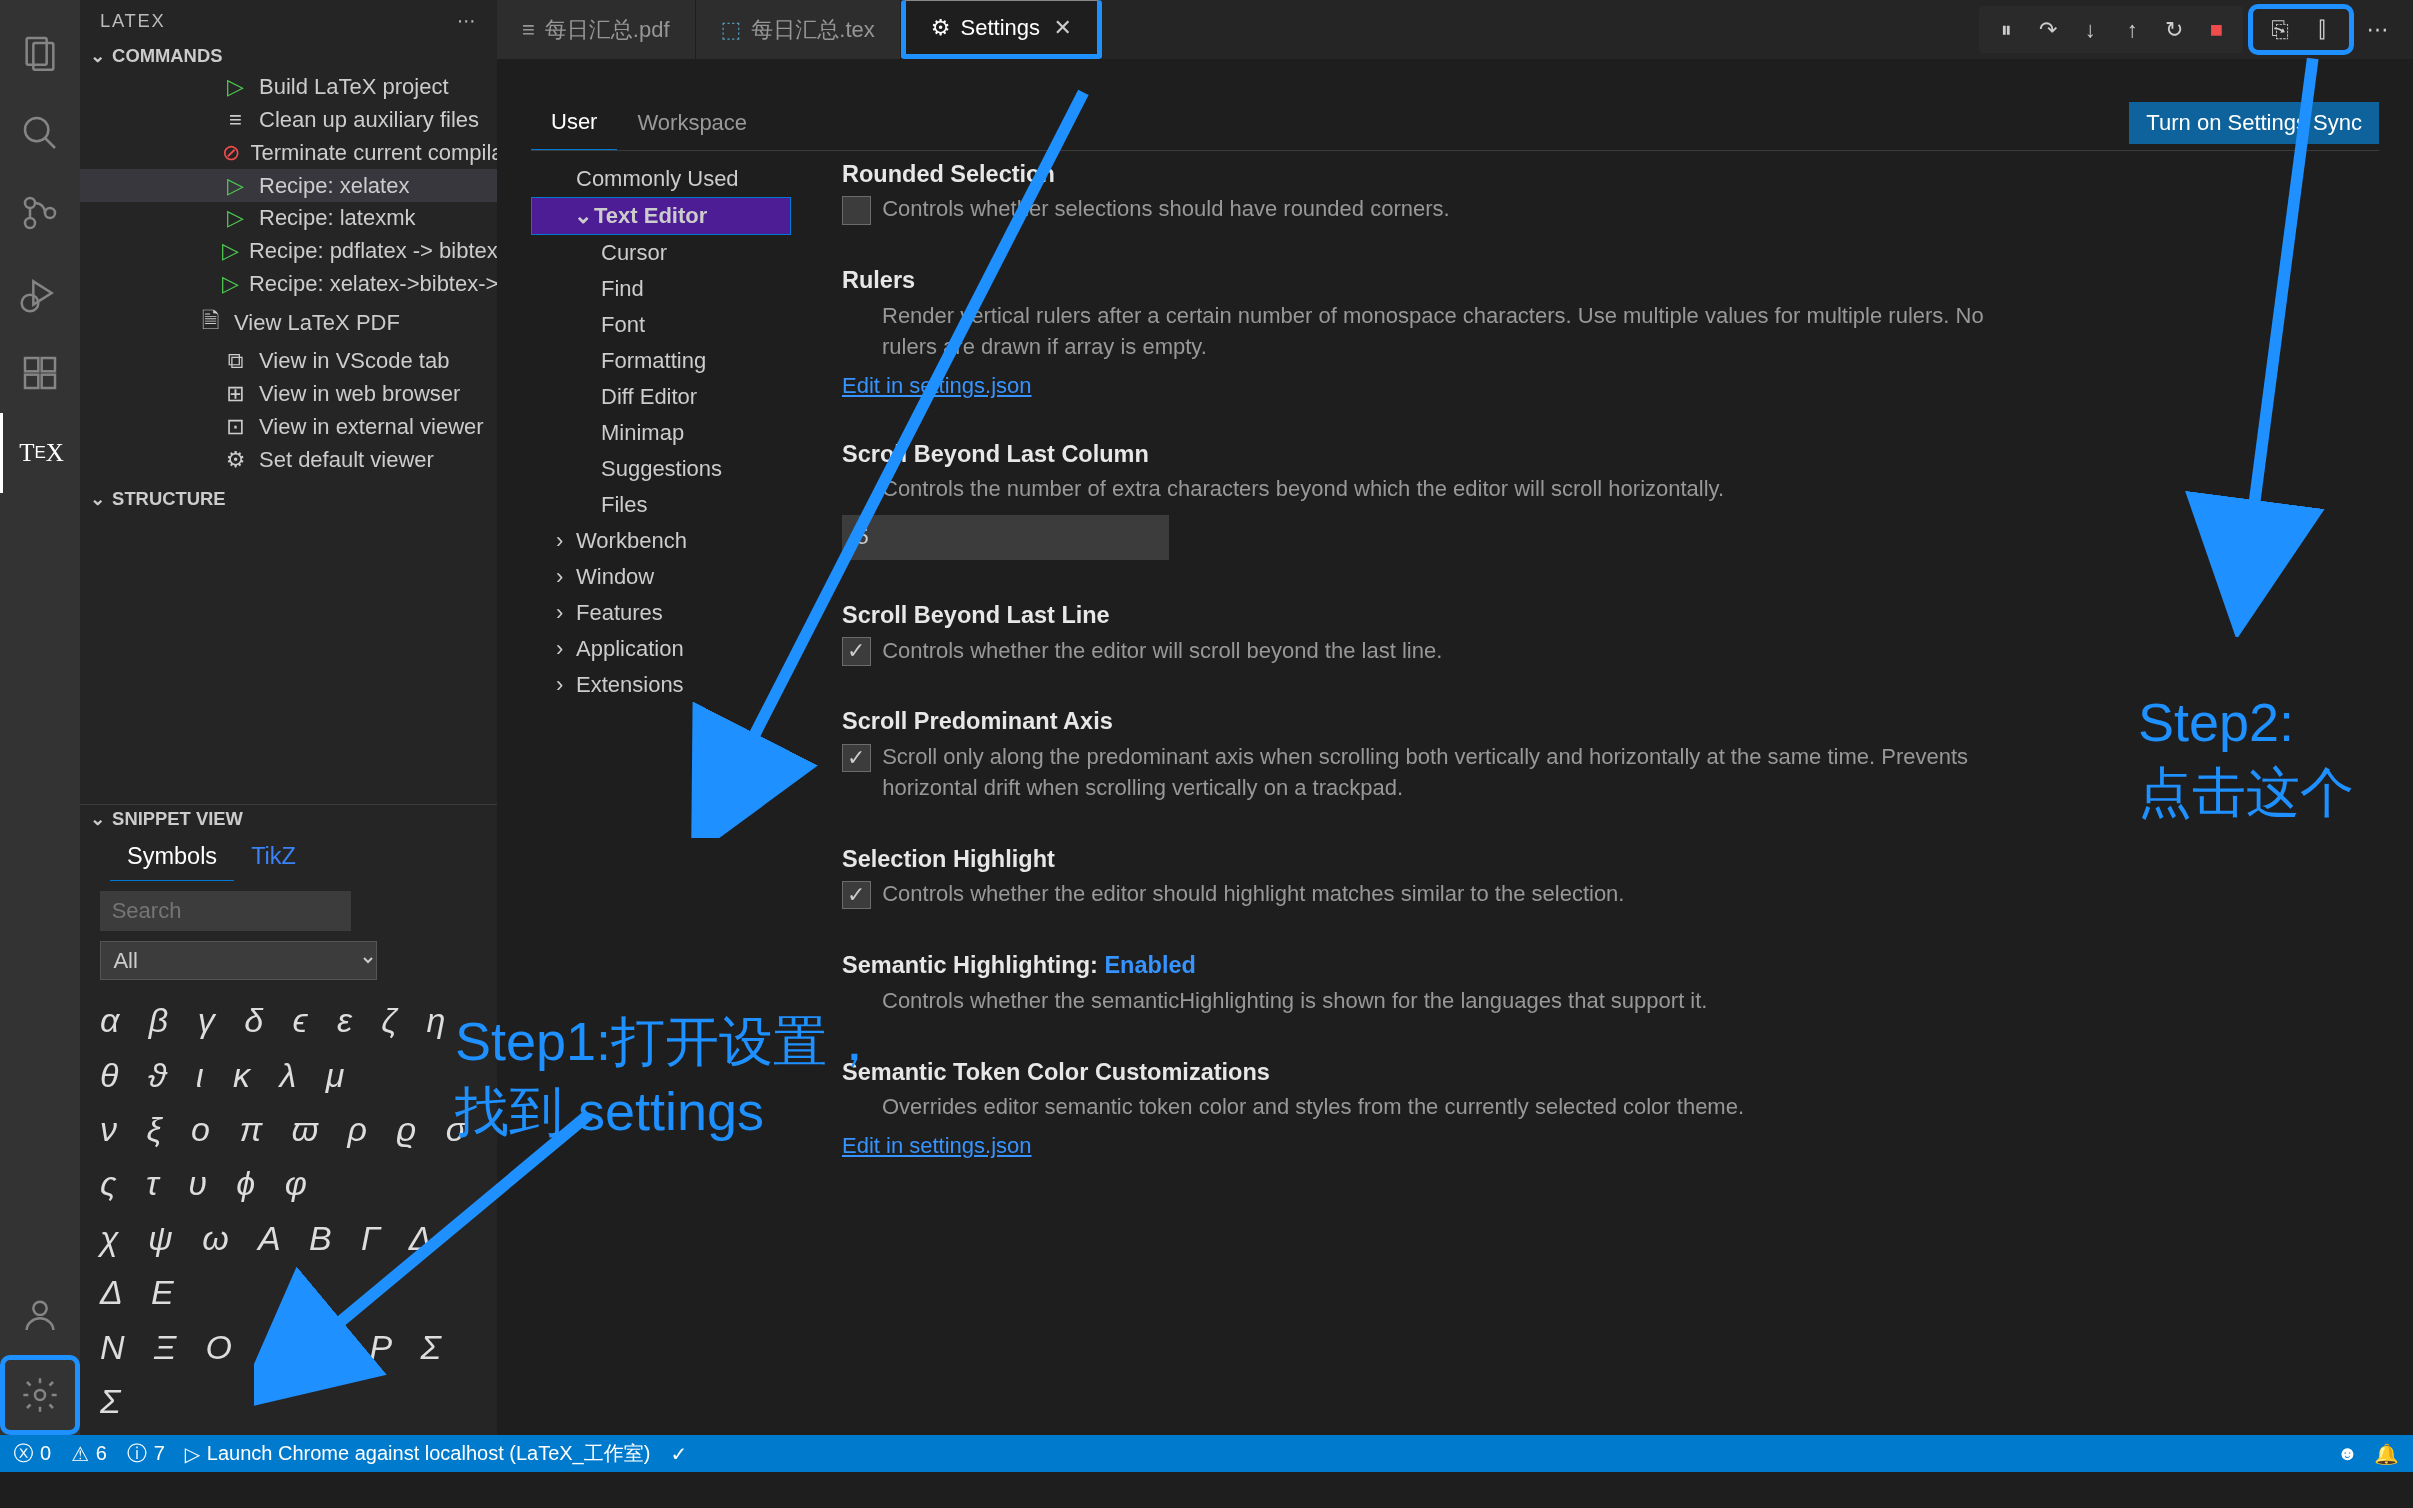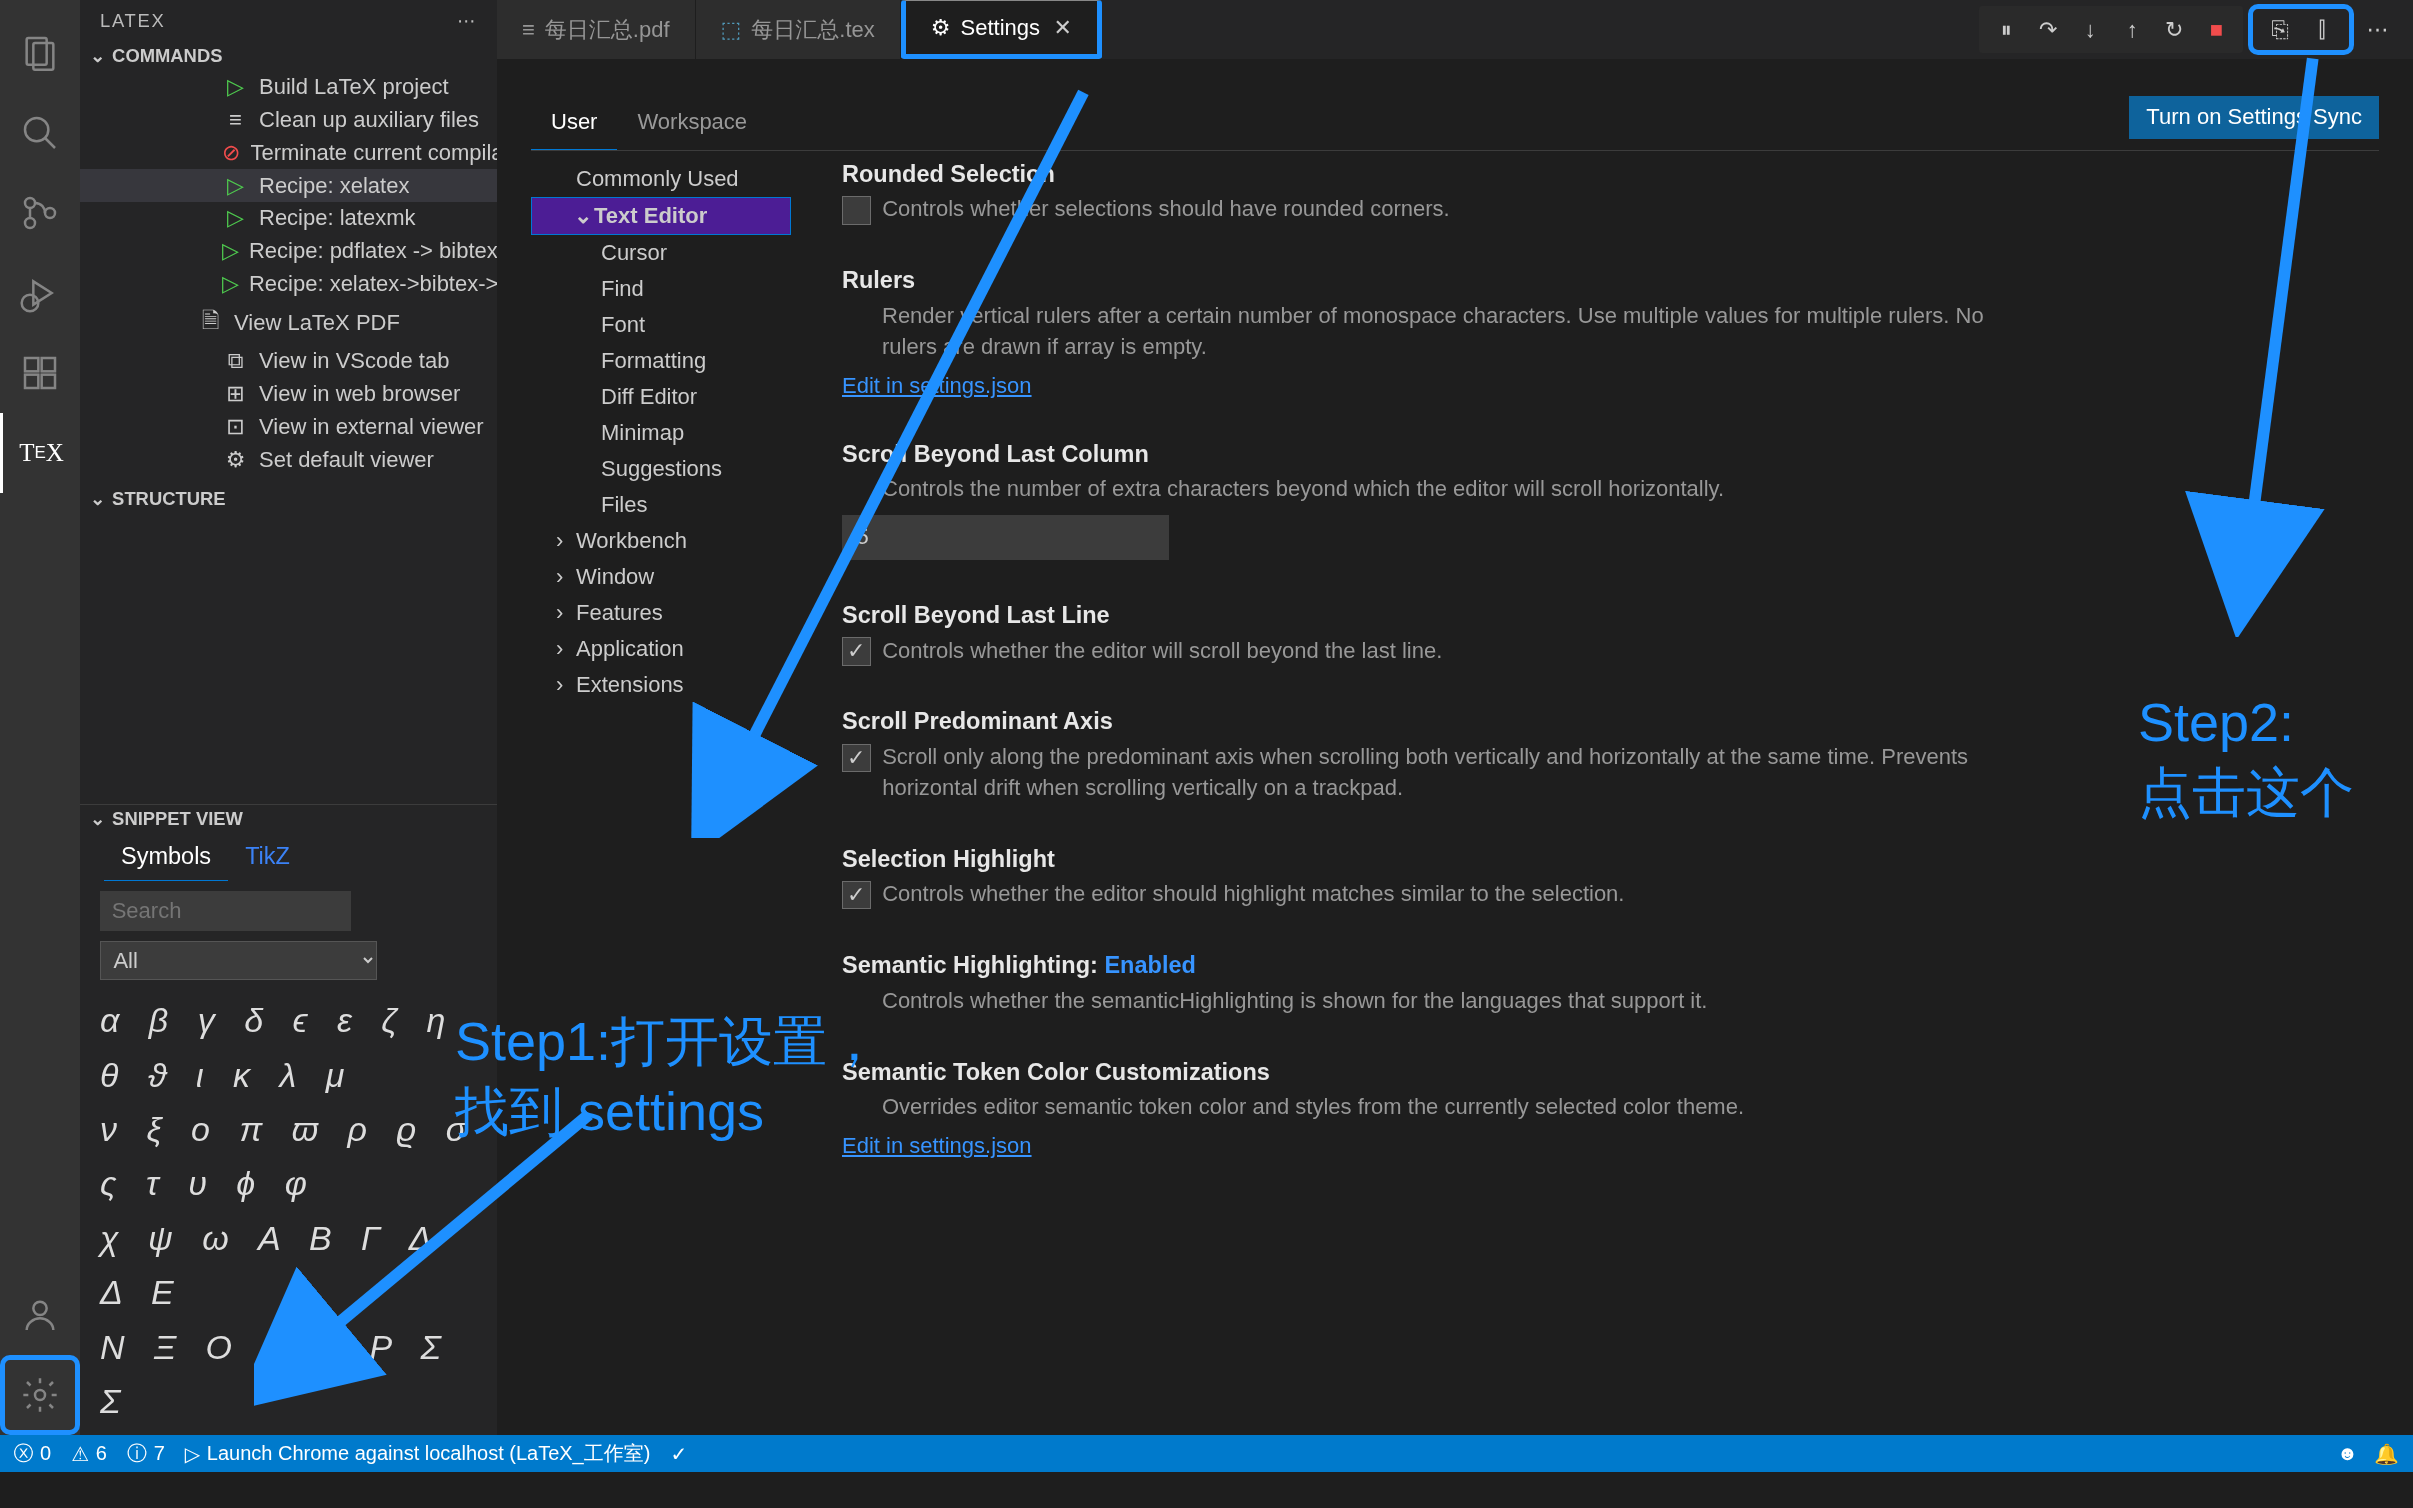--- a/index.html
+++ b/index.html
@@ -19,21 +19,21 @@
 .tree { padding: 0 0 8.4px 0; }
 .tree-item { display: flex; align-items: center; padding: 3.4px 13.4px 3.4px 134px; font-size: 22px; color: #cccccc; cursor: pointer; white-space: nowrap; overflow: hidden; }
 .tree-item.l1 { padding-left: 117px; }
 .tree-item.l2 { padding-left: 142px; }
 .tree-item.selected { background: #37373d; }
 .tree-item .ticon { margin-right: 10px; display: inline-flex; width: 27px; justify-content: center; }
 .play { color: #4ec94e; }
 .stop { color: #f14c4c; }
 
 .snippet-view { border-top: 0.8px solid #3c3c3c; }
-.snippet-tabs { display: flex; padding: 0 24px; }
+.snippet-tabs { display: flex; padding: 0 30px; }
 .snippet-tab { padding: 10px 17px; font-size: 23.5px; color: #3b82f6; cursor: pointer; }
 .snippet-tab.active { color: #fff; border-bottom: 1.7px solid #0078d4; }
 .snippet-search { margin: 10px 20px; }
 .snippet-search input { width: 251px; background: #3c3c3c; border: none; color: #ccc; padding: 6.7px 11.7px; font-size: 22px; }
 .snippet-select { margin: 6.7px 20px; }
 .snippet-select select { width: 277px; background: #3c3c3c; border: 0.8px solid #555; color: #ccc; padding: 5px 8.4px; font-size: 22px; }
 .greek { padding: 6.7px 20px; font-family: 'Times New Roman', serif; font-style: italic; font-size: 34px; line-height: 1.6; color: #ddd; letter-spacing: 10px; }
 
 .main { flex: 1; background: #1e1e1e; display: flex; flex-direction: column; position: relative; }
 .tabs { display: flex; background: #252526; height: 59px; align-items: stretch; }
@@ -47,21 +47,21 @@
 .tab-actions .ai { width: 37px; height: 37px; display: flex; align-items: center; justify-content: center; color: #ccc; cursor: pointer; }
 .tab-actions .ai.red { color: #f14c4c; }
 .right-icons-highlight { border: 5px solid #1e90ff; border-radius: 10px; padding: 1.7px 8.4px; }
 
 .settings-body { flex: 1; display: flex; flex-direction: column; padding: 20px 34px; overflow: hidden; }
 .search-row { display: flex; align-items: center; gap: 17px; }
 .search-box { flex: 1; background: #3c3c3c; border: 0.8px solid #3c3c3c; display: flex; align-items: center; padding: 8.4px 17px; }
 .search-box input { flex: 1; background: transparent; border: none; color: #ccc; font-size: 23.5px; outline: none; }
 .filter-icon { color: #ccc; font-size: 25px; }
 
-.scope-row { display: flex; align-items: flex-start; border-bottom: 0.8px solid #3c3c3c; margin-top: 17px; }
+.scope-row { display: flex; align-items: center; border-bottom: 0.8px solid #3c3c3c; margin-top: 17px; }
 .scope-tab { padding: 13.4px 20px; font-size: 22px; color: #999; cursor: pointer; }
 .scope-tab.active { color: #fff; border-bottom: 1.7px solid #0078d4; }
 .sync-btn { margin-left: auto; background: #0e639c; color: #fff; padding: 8.4px 17px; font-size: 22px; cursor: pointer; }
 
 .settings-content { flex: 1; display: flex; overflow: hidden; margin-top: 10px; }
 .toc { width: 277px; padding-right: 17px; overflow-y: auto; }
 .toc-item { padding: 5px 17px 5px 42px; font-size: 22px; color: #ccc; cursor: pointer; }
 .toc-item.h { font-weight: bold; background: #4c1d95; border: 0.8px solid #0078d4; padding-left: 42px; }
 .toc-item.top { padding-left: 25px; }
 .toc-item.sub { padding-left: 50px; }

